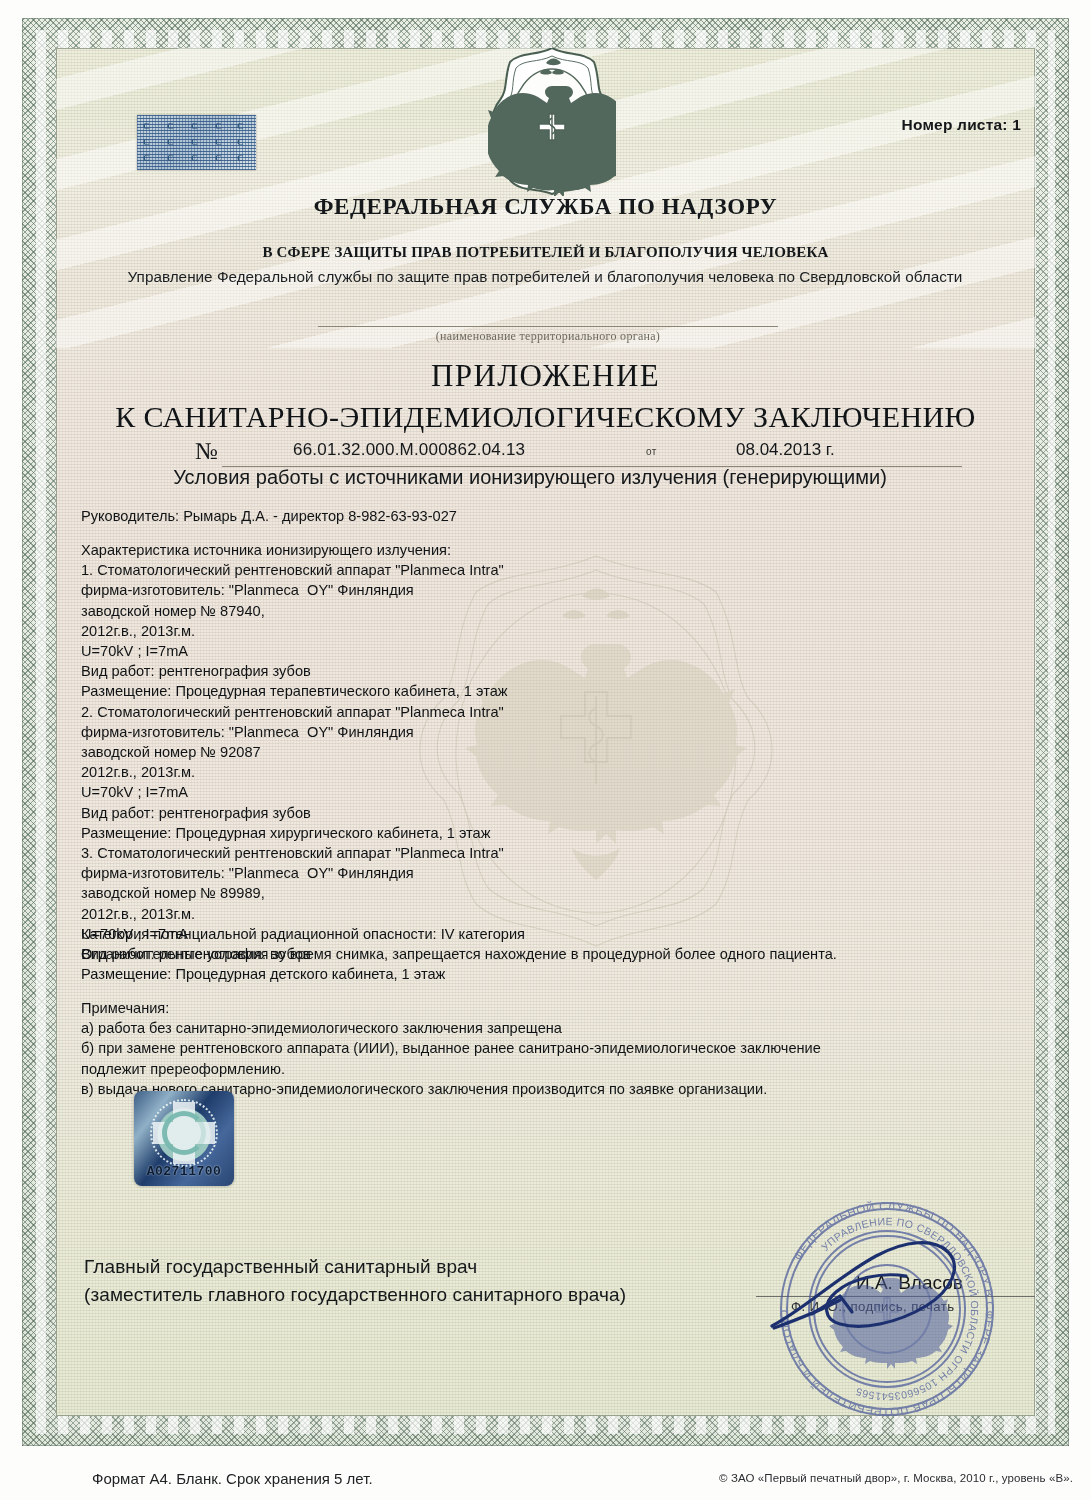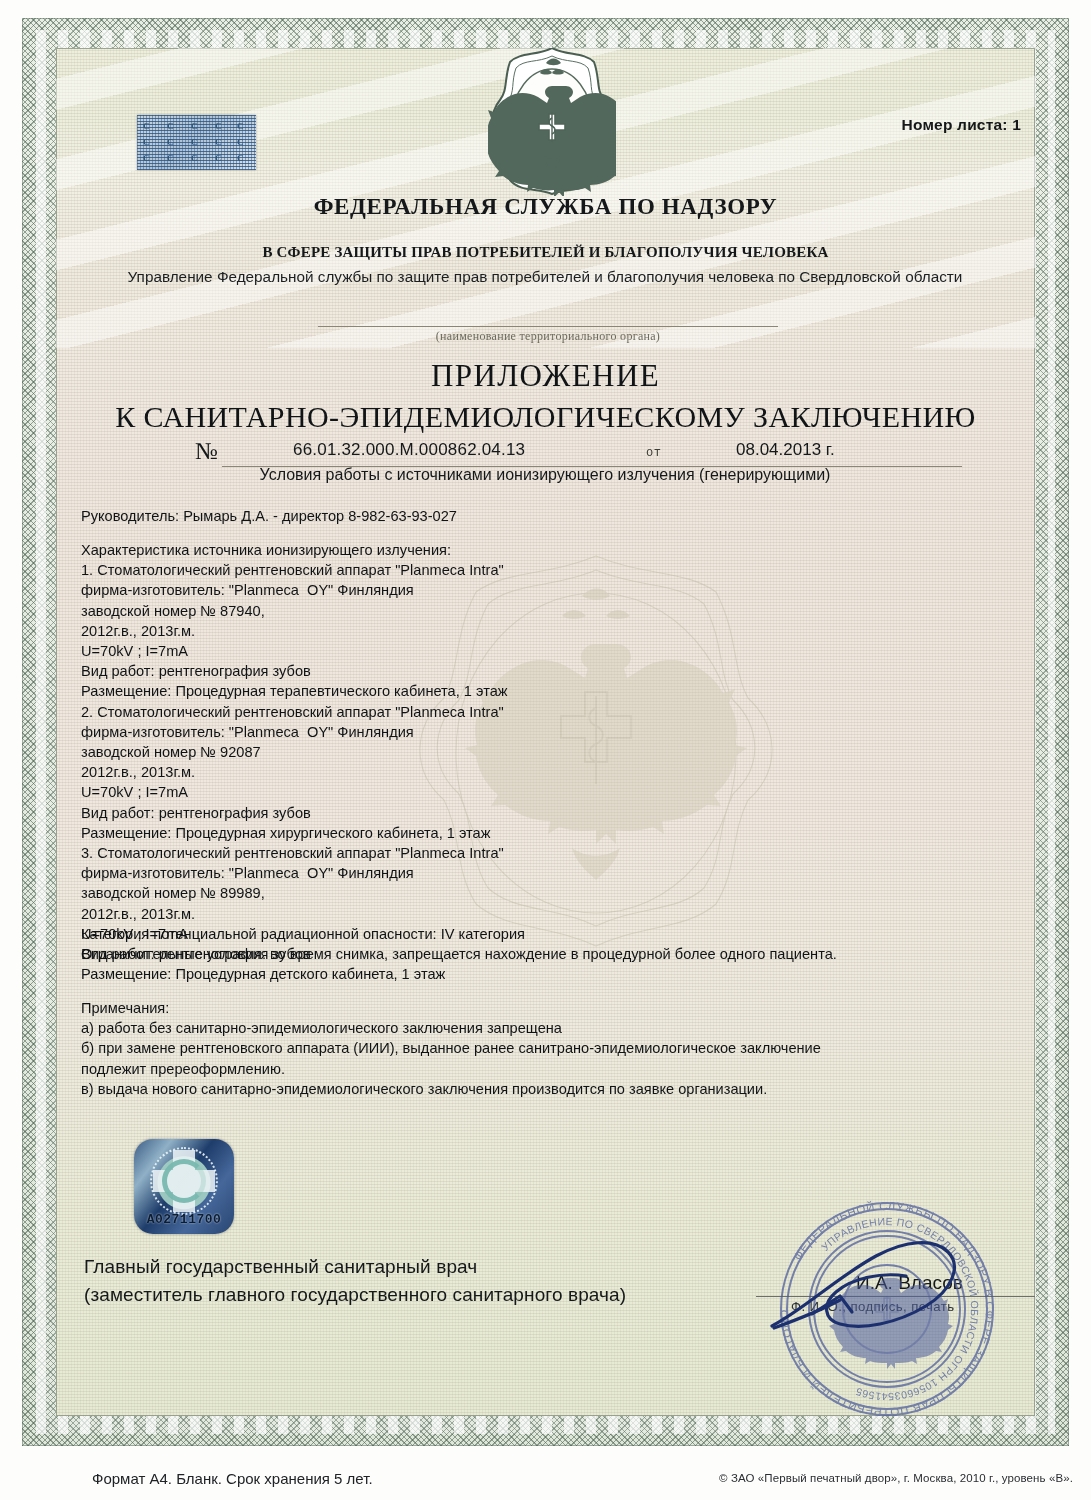--- a/index.html
+++ b/index.html
@@ -208,37 +208,37 @@
     position: absolute; left: 139px; top: 2px;
     font-family: "Liberation Serif", serif;
     font-size: 24px; color: #15181a;
   }
   .num-val {
     position: absolute; left: 237px; top: 4px;
     font-size: 17px; color: #15181a; letter-spacing: .2px;
   }
   .num-ot {
     position: absolute; left: 590px; top: 10px;
-    font-family: Liberation Mono, monospace;
-    font-size: 12px; color: #3a3c35; letter-spacing: .5px;
+    font-family: Liberation Sans, sans-serif;
+    font-size: 10px; color: #3a3c35; letter-spacing: .5px;
   }
   .num-date {
     position: absolute; left: 680px; top: 4px;
     font-size: 17px; color: #15181a;
   }
   .rule-num {
     position: absolute; left: 166px; top: 30px; width: 740px;
     border-top: 1px solid #8a8575;
   }
 
   .subtitle {
     position: absolute;
-    top: 418px; left: 55px; width: 868px;
+    top: 418px; left: 40px; width: 868px;
     text-align: center;
-    font-size: 16px;
+    font-size: 20px;
     color: #14181a;
   }
 
   
   .body-block {
     position: absolute;
     left: 25px;
     width: 930px;
     font-size: 14.6px;
     line-height: 20.2px;
@@ -247,24 +247,24 @@
   }
   #b-leader   { top: 458px; }
   #b-source   { top: 492px; }
   #b-category { top: 876px; }
   #b-notes    { top: 950px; }
 
   
   #holo-seal {
     position: absolute;
     left: 78px;
-    top: 1091px;
+    top: 1043px;
     width: 100px;
     height: 95px;
-    border-radius: 19px;
+    border-radius: 8px;
     background:
       radial-gradient(circle at 50% 46%, rgba(160,205,195,.95) 0 26px, rgba(255,255,255,0) 27px),
       linear-gradient(128deg, #3d5d86 0%, #8fb0c6 22%, #1f3d6b 46%, #45679a 70%, #2a4673 100%);
     box-shadow: 0 0 3px rgba(0,0,0,.35);
     overflow: hidden;
   }
   #holo-seal .cross {
     position: absolute;
     left: 50%; top: 44%;
     transform: translate(-50%,-50%);

